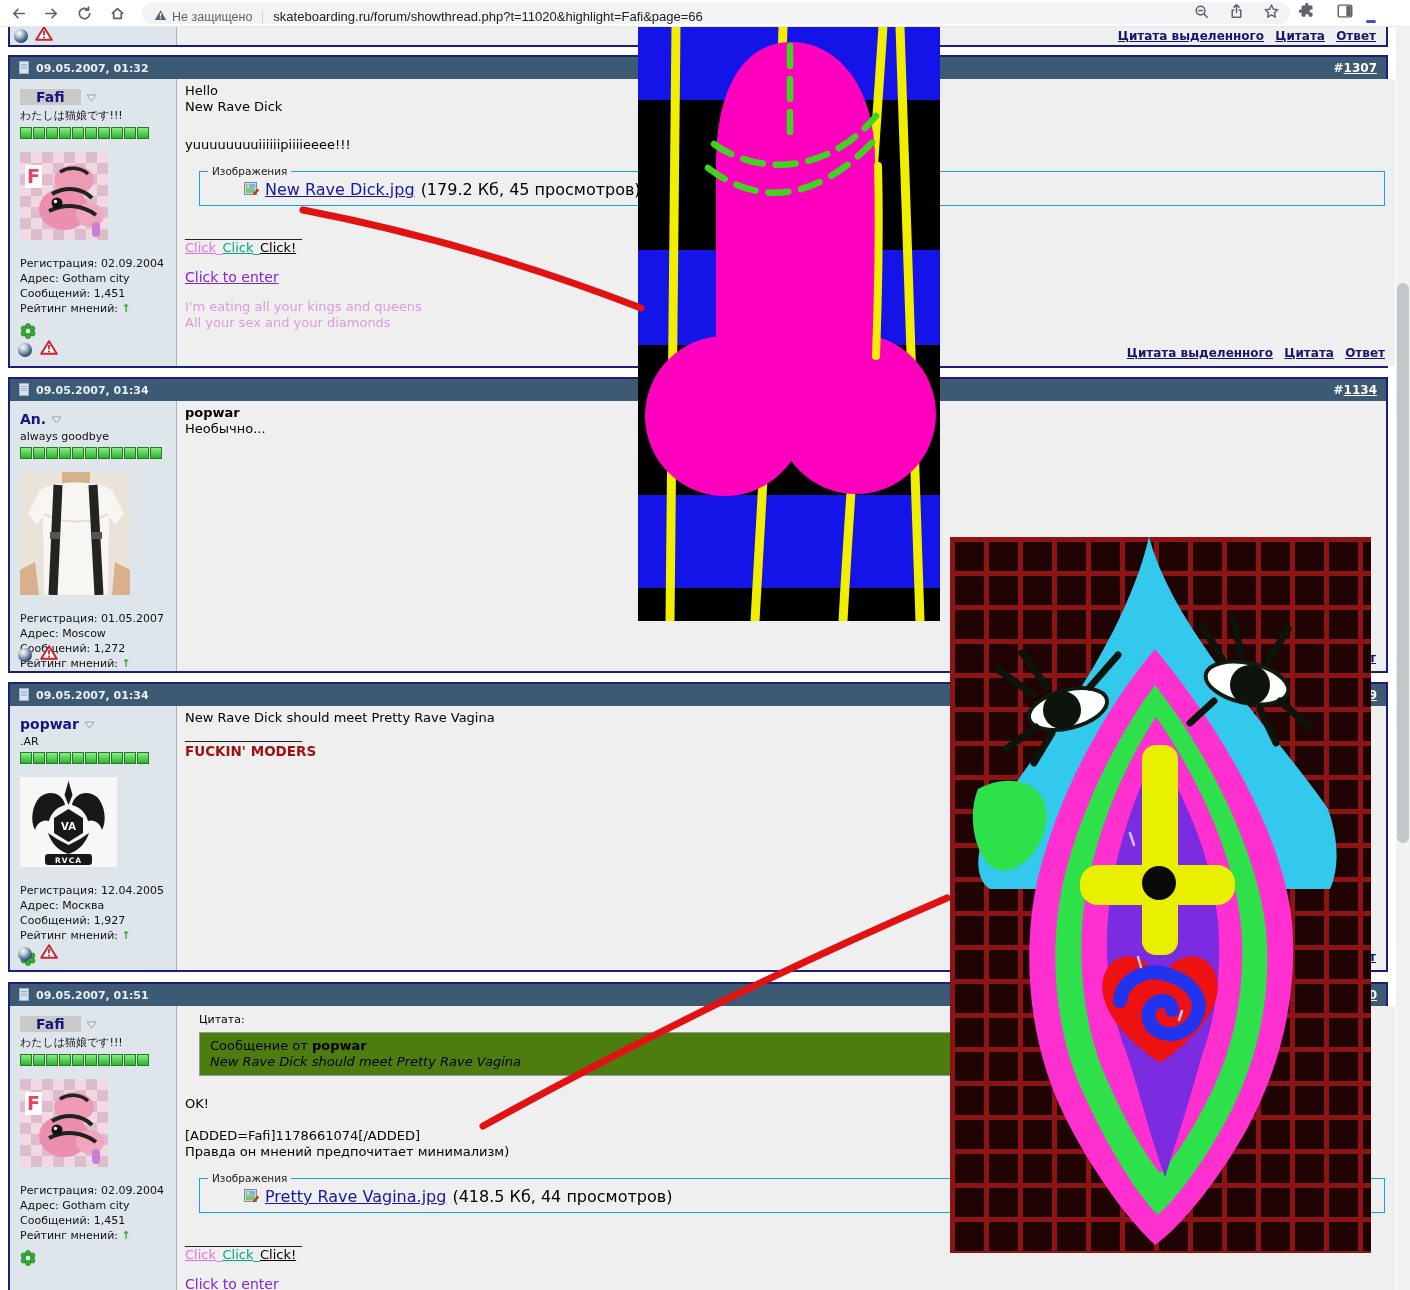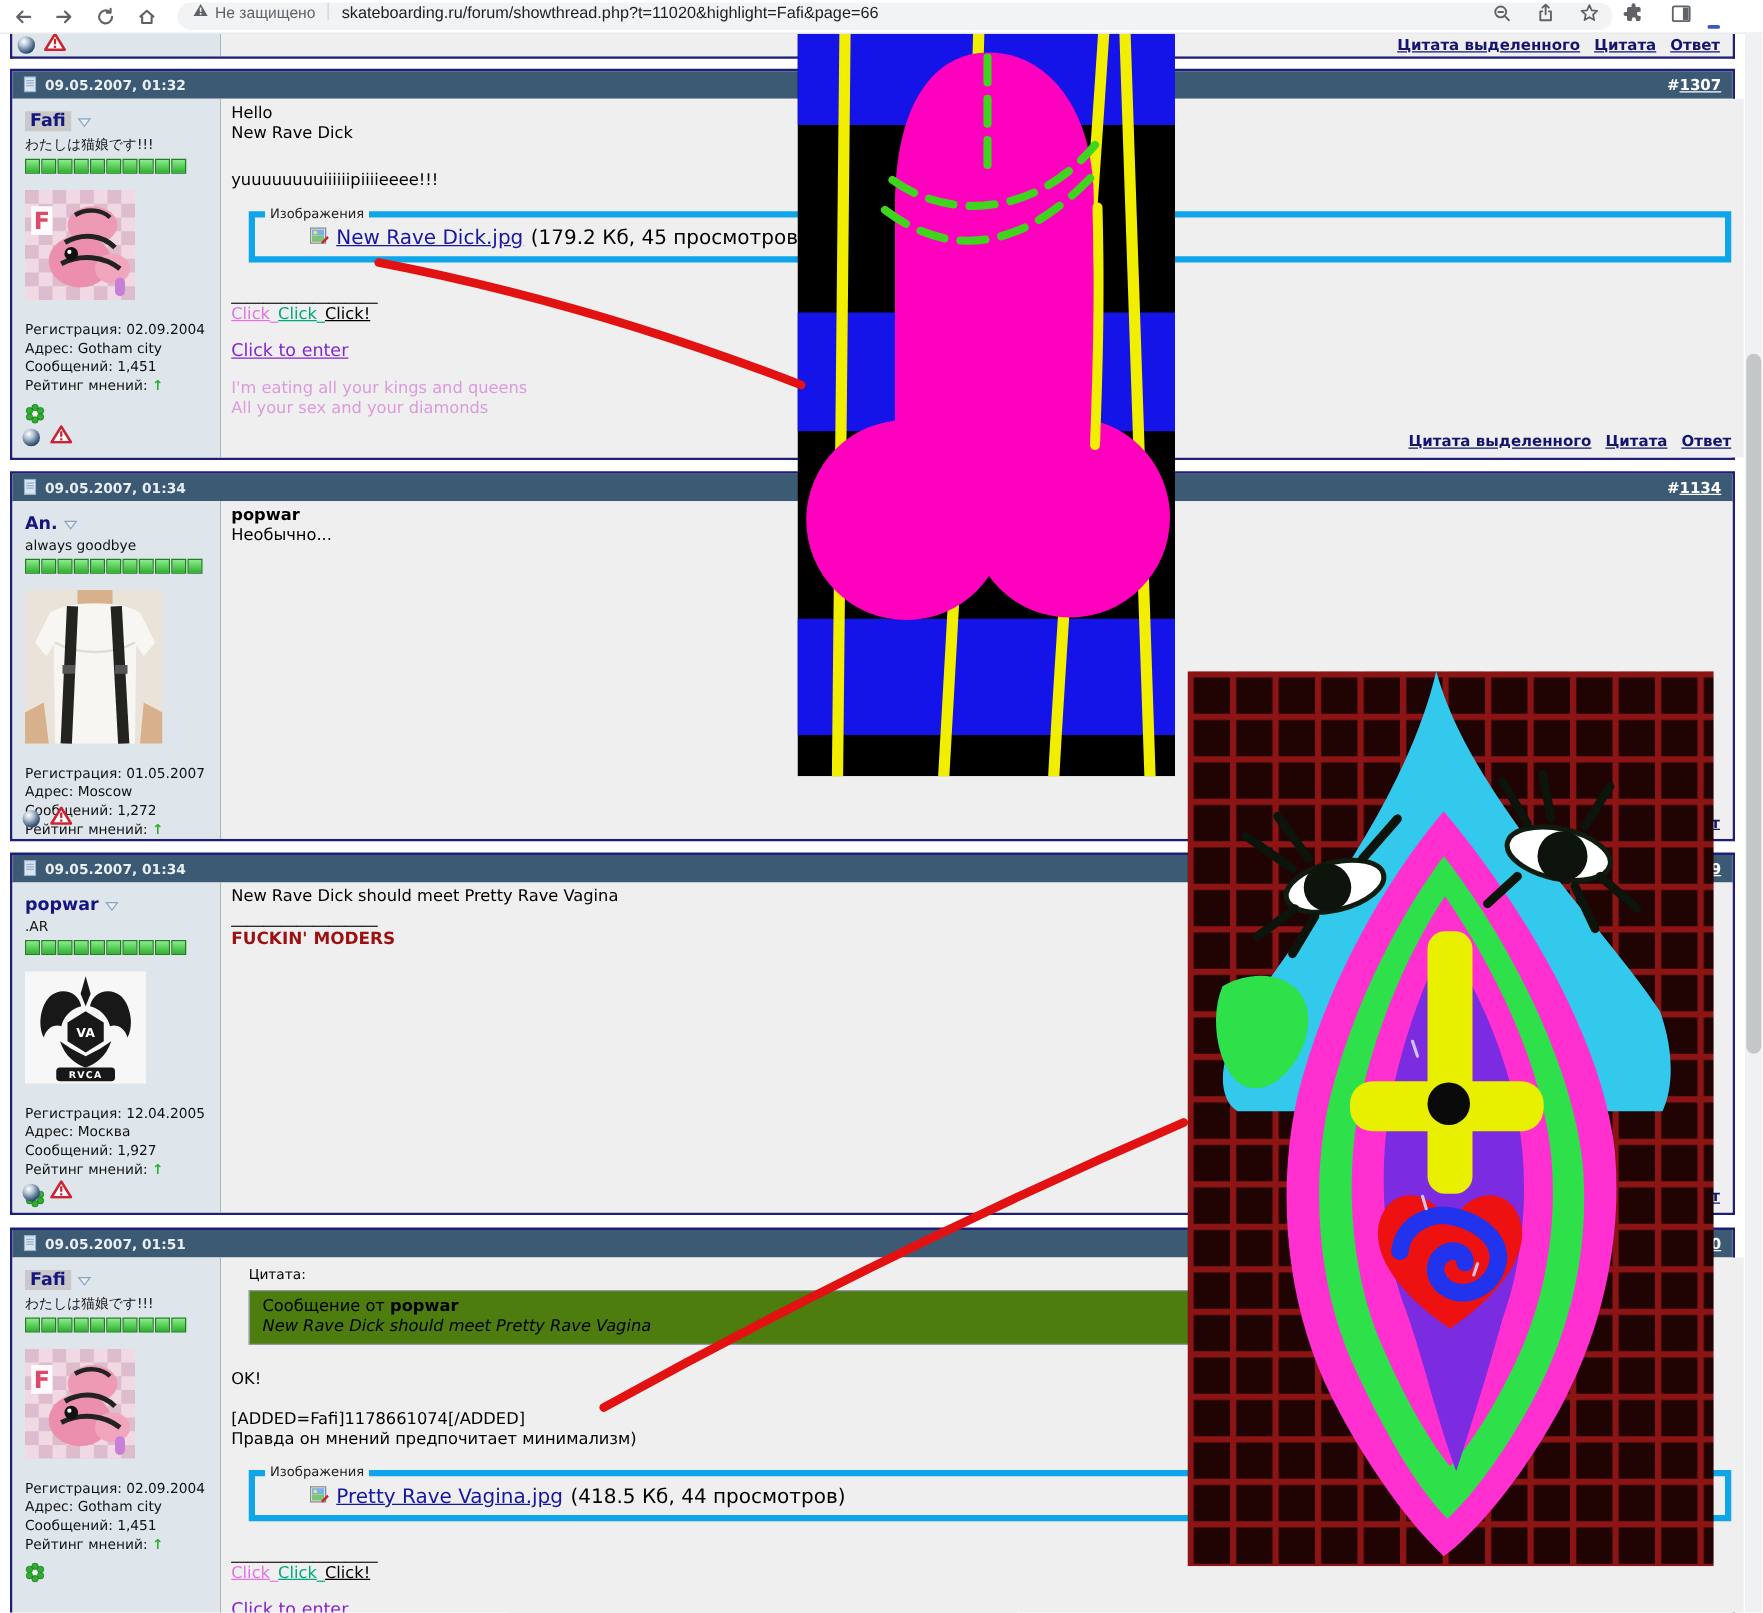--- a/index.html
+++ b/index.html
@@ -6,21 +6,21 @@
   body{width:1410px;height:1290px;position:relative;overflow:hidden;background:#fff;
        font-family:"DejaVu Sans",sans-serif;color:#000;}
   a{text-decoration:underline;cursor:pointer;}
 
   
   .toolbar{position:absolute;top:0;left:0;width:1410px;height:26px;background:#fff;
            border-bottom:1px solid #e6e8ea;z-index:60;font-family:"Liberation Sans",sans-serif;}
   .navbtns{position:absolute;left:10px;top:0;height:26px;display:flex;align-items:center;gap:16px;}
   .navbtns svg{display:block;}
   .omnibox{position:absolute;left:142px;top:2px;width:1148px;height:22px;border-radius:11px;
-           background:#f2f3f5;display:flex;align-items:flex-start;padding:0 12px;box-sizing:border-box;}
+           background:#f2f3f5;display:flex;align-items:flex-end;padding:0 12px;box-sizing:border-box;}
   .chip{display:flex;align-items:center;gap:5px;color:#5f6368;font-size:12.5px;}
   .divider{width:1px;height:14px;background:#d0d3d6;margin:0 10px;}
   .url{font-size:13px;color:#202124;white-space:nowrap;}
   .pill-icons{position:absolute;right:10px;top:0;height:22px;display:flex;align-items:center;gap:18px;}
   .after-icons{position:absolute;left:1298px;top:0;height:26px;display:flex;align-items:center;gap:20px;}
   .profile-dash{position:absolute;left:1366px;top:20px;width:10px;height:3px;border-radius:2px;background:#3c55c8;}
 
   
   .page{position:absolute;top:26px;left:0;width:1410px;height:1264px;background:#fff;overflow:hidden;}
 
@@ -37,35 +37,35 @@
   .pnum a{color:#fff;}
   .pbody{display:flex;}
   .ucol{width:167px;background:#dfe6eb;border-right:1px solid #a9b4bd;padding:8px 0 0 10px;
         box-sizing:border-box;position:relative;flex:none;}
   .ccol{flex:1;background:#efefef;padding:4px 10px 24px 8px;position:relative;
         font-size:13px;line-height:16px;}
   .h287{min-height:287px;}.h241{min-height:241px;}.h231{min-height:231px;}.h347{min-height:347px;}
 
   .unamerow{display:flex;align-items:center;gap:5px;}
   .uname{font-size:14px;font-weight:bold;color:#15157e;text-decoration:none;}
-  .hl{background:#c9c9c9;padding:0 4px;}
+  .hl{background:#c9c9c9;padding:0 16px;}
   .utitle{font-size:11px;margin-top:2px;color:#111;}
   .rep{margin-top:4px;display:flex;gap:1px;}
   .rep i{width:10px;height:10px;background:linear-gradient(#8bec8b,#2db22d);border:1px solid #1f7f1f;}
   .avatar{margin-top:13px;display:block;cursor:pointer;}
   .uinfo{font-size:11px;line-height:15px;margin-top:12px;color:#111;}
   .uparrow{color:#2fae2f;font-weight:bold;}
   .icq{margin-top:7px;}
   .ustatus{position:absolute;left:8px;bottom:7px;display:flex;align-items:center;gap:8px;}
   .orb{width:14px;height:14px;border-radius:50%;
        background:radial-gradient(circle at 36% 30%,#ffffff,#b7c5d6 28%,#5f7894 55%,#16305c 82%,#0a1a38);}
   .flinks{position:absolute;right:10px;bottom:5px;font-size:12px;font-weight:bold;white-space:nowrap;}
   .flinks a{color:#15156e;margin-left:7px;}
 
-  fieldset.attach{border:5px solid #0ea5e9;margin:10px 0 0 14px;width:1186px;
+  fieldset.attach{border:1px solid #0ea5e9;margin:10px 0 0 14px;width:1186px;
                   padding:0 8px 6px;box-sizing:border-box;}
   fieldset.attach legend{font-size:10.5px;padding:0 4px;color:#222;}
   .attach-row{display:flex;align-items:center;gap:6px;font-size:16px;margin-top:2px;padding-left:36px;}
   a.file{color:#1717a0;}
 
   .shout{margin-top:22px;}
   .sig-sep{margin-top:22px;line-height:10px;}
   .sig-sep.tight{margin-top:4px;}
   .clicks{margin-top:2px;font-size:13px;}
   .clicks a{font-weight:normal;}

